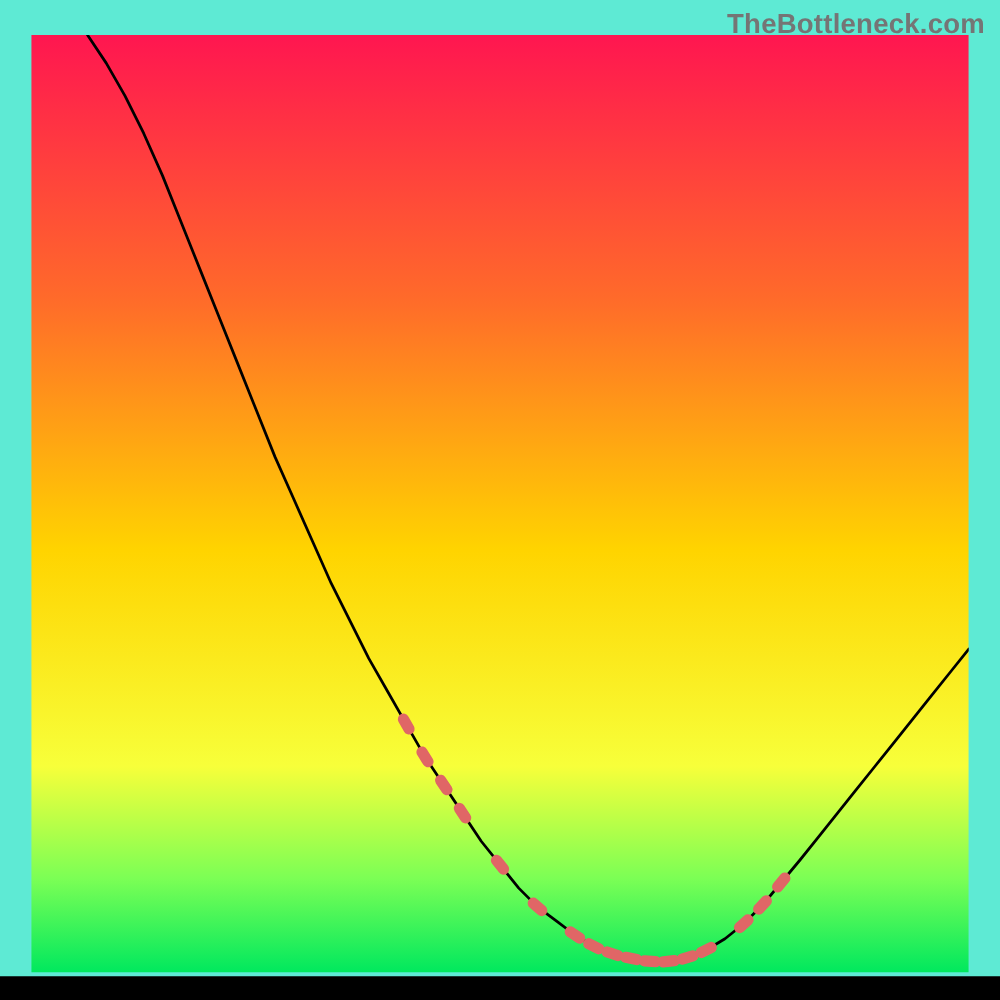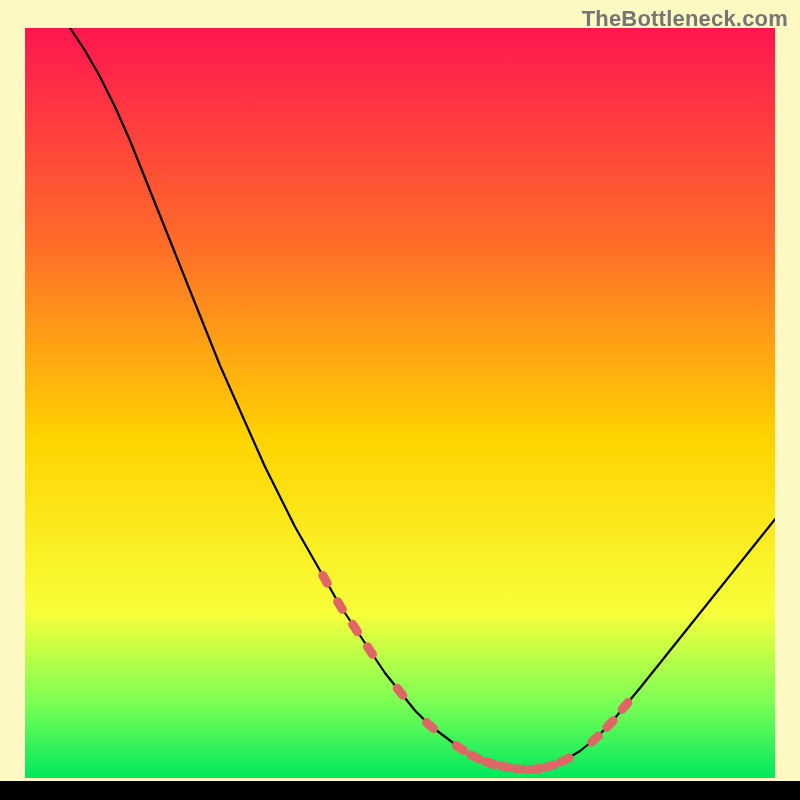--- a/index.html
+++ b/index.html
@@ -1,21 +1,21 @@
 <!DOCTYPE html>
 <html><head>
 <meta charset="utf-8">
 <style>
   * { margin: 0; padding: 0; box-sizing: border-box; }
   html, body { width: 800px; height: 800px; background: #000; overflow: hidden; }
   .frame {
     position: relative;
     width: 800px;
     height: 781px;
-    background: #fef9c3;
+    background: #5eead4;
   }
   .watermark {
     position: absolute;
     top: 6px;
     right: 12px;
     font-family: Arial, Helvetica, sans-serif;
     font-size: 22px;
     font-weight: bold;
     color: #757575;
     letter-spacing: 0.2px;

